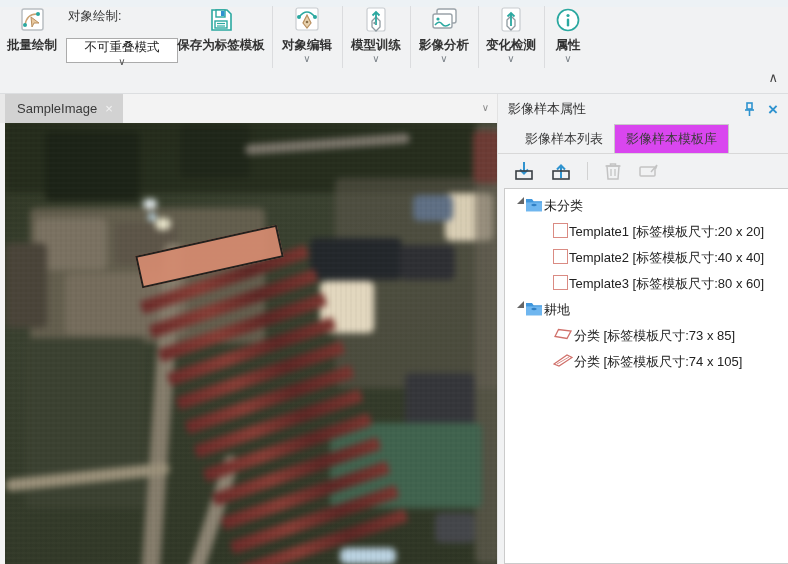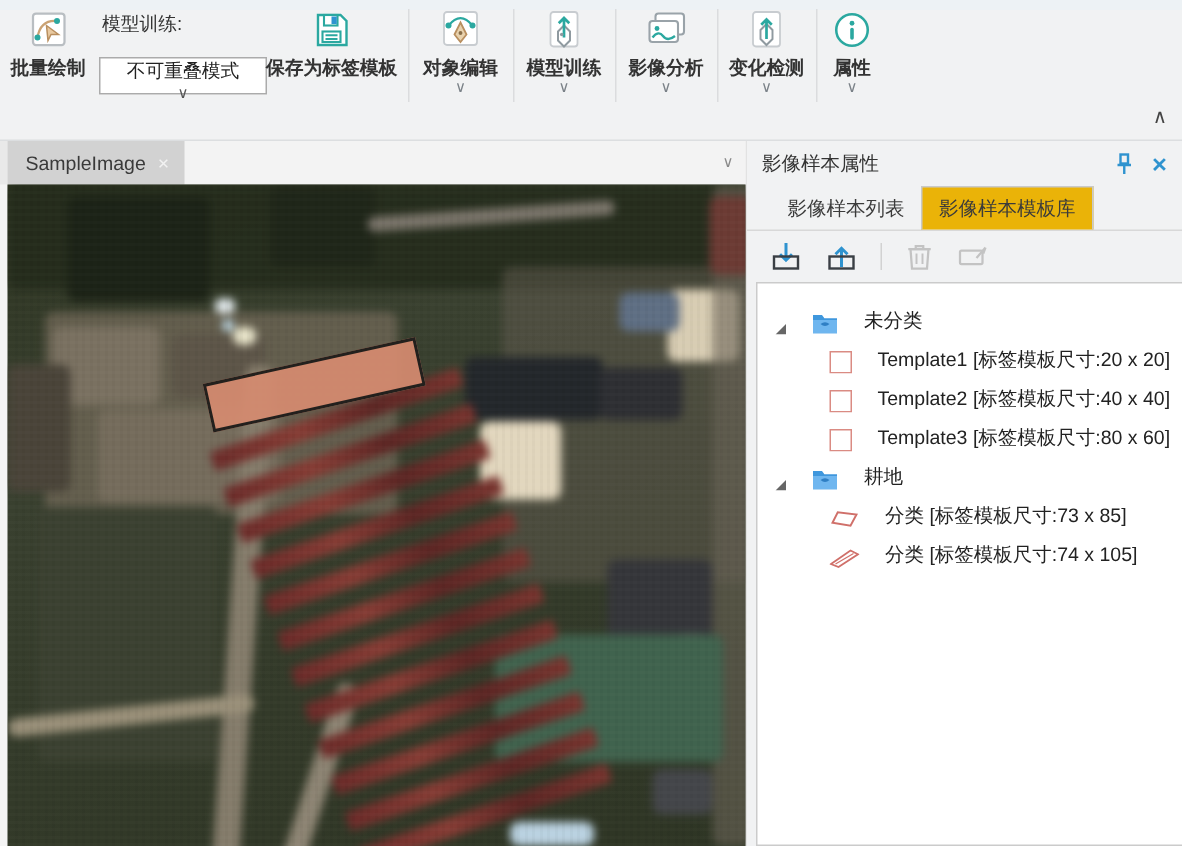--- a/index.html
+++ b/index.html
@@ -49,28 +49,28 @@
 
   
   .side-panel{width:291px;height:470px;background:#f1f2f3;border-left:1px solid #e2e2e2;
               display:flex;flex-direction:column;}
   .panel-header{height:30px;display:flex;align-items:center;padding:0 10px;}
   .panel-title{font-size:13px;color:#333;flex:1;}
   .panel-header .hicon{margin-left:12px;cursor:pointer;display:flex;align-items:center;}
   .panel-close{color:#2f93cf;font-size:17px;line-height:17px;font-weight:bold;}
   .panel-tabs{height:29px;display:flex;align-items:stretch;padding-left:16px;border-bottom:1px solid #d8d8d8;}
   .ptab{display:flex;align-items:center;padding:0 11px;font-size:13px;color:#3b3b3b;cursor:pointer;}
-  .ptab.active{background:#eab308;border:1px solid #c9c9c9;border-bottom:none;}
+  .ptab.active{background:#d946ef;border:1px solid #c9c9c9;border-bottom:none;}
   .panel-icons{height:33px;display:flex;align-items:center;gap:15px;padding-left:15px;}
   .pic{cursor:pointer;display:flex;align-items:center;}
   .pic.disabled{cursor:default;}
   .pisep{width:1px;height:18px;background:#d2d2d2;}
   .tree-box{flex:1;margin:1px 0 0 6px;background:#fff;border:1px solid #cbcbcb;border-right:none;
             padding-top:8px;overflow:hidden;}
-  .tree-row{display:flex;align-items:flex-end;height:26px;gap:17px;font-size:13px;color:#222;
+  .tree-row{display:flex;align-items:flex-start;height:26px;gap:1px;font-size:13px;color:#222;
             white-space:nowrap;overflow:hidden;cursor:pointer;}
   .tree-row.folder{padding-left:12px;}
   .tree-row.child{padding-left:48px;}
   .tri{width:0;height:0;border-left:7px solid transparent;border-bottom:7px solid #666;flex:0 0 auto;}
   .sqicon{width:13px;height:13px;border:1.5px solid #da8b83;background:#fff;flex:0 0 auto;}
 </style>
 </head>
 <body>
 
 <div class="app">
@@ -83,21 +83,21 @@
           <rect x="5" y="4" width="21" height="21" rx="2" fill="#fff" stroke="#b9bec2" stroke-width="1.5"></rect>
           <path d="M8 20 Q10 8 21 9" fill="none" stroke="#caa273" stroke-width="1.5"></path>
           <circle cx="8" cy="20" r="2" fill="#2ba8a0"></circle>
             <circle cx="21" cy="9" r="2" fill="#2ba8a0"></circle>
           <path d="M14 12 L22 18 L17 18 L15 22 Z" fill="#e8c9a0" stroke="#b98f5f" stroke-width="1"></path>
         </svg>
       </div>
       <div class="rlb">批量绘制</div>
     </div>
 
-    <div class="overlap-label">模型训练:</div>
+    <div class="overlap-label">对象绘制:</div>
     <div class="overlap-select">
       <span>不可重叠模式</span>
       <span class="ch">∨</span>
     </div>
 
     <div class="rbtn" style="left:170px;width:102px;">
       <div class="ric">
         <svg width="30" height="30" viewBox="0 0 30 30">
           <path d="M6 5 h15 l4 4 v16 H6 Z" fill="#fff" stroke="#2ba8a0" stroke-width="1.6"></path>
           <rect x="10" y="5" width="9" height="7" fill="#fff" stroke="#2ba8a0" stroke-width="1.4"></rect>

